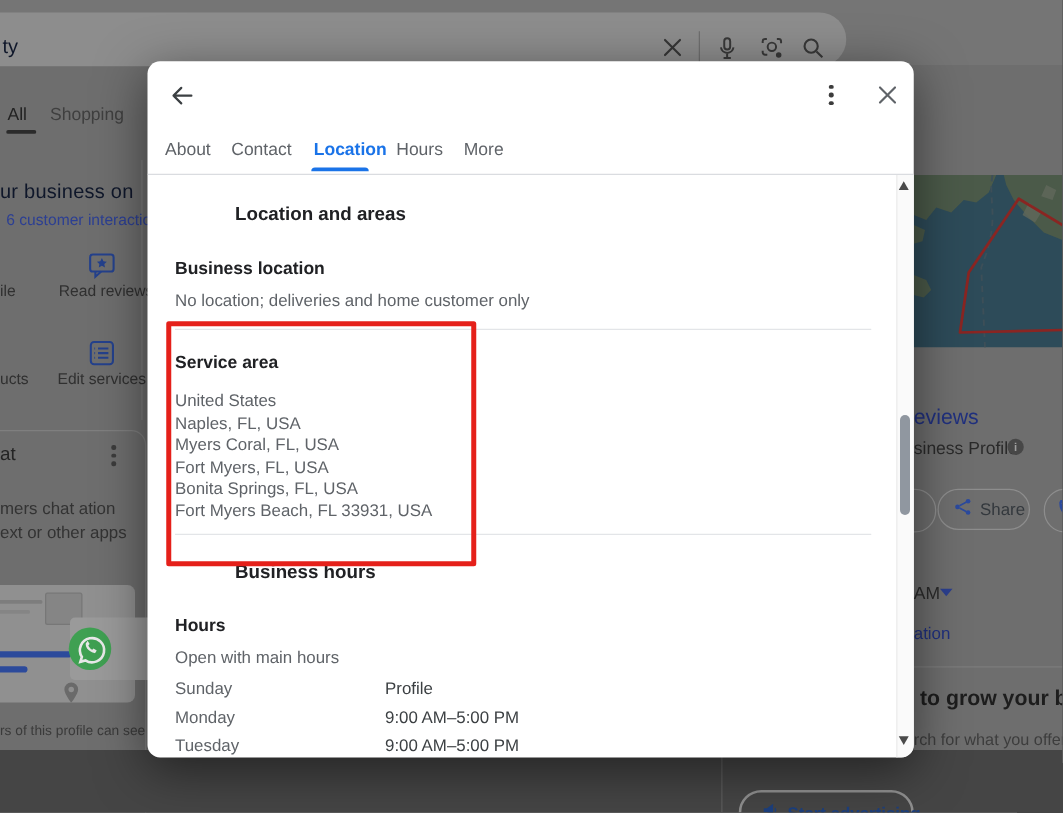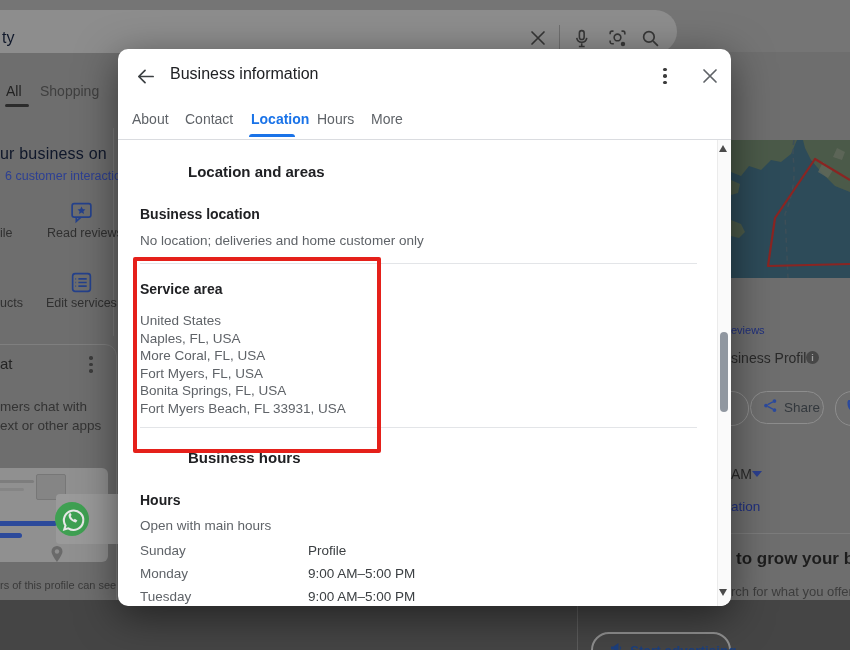--- a/index.html
+++ b/index.html
@@ -32,21 +32,21 @@
   .bg-footnote{left:0;top:579px;font-size:11px;color:#3a3a3a;white-space:nowrap;}
 
   .bottom-band{left:0;top:600px;width:850px;height:50px;background:#454545;}
   .band-divider{left:577px;top:600px;width:1px;height:50px;background:#5c5c5c;}
   .start-ad-pill{left:591px;top:632px;width:140px;height:36px;border:2px solid #8f8f8f;border-radius:19px;
                  display:flex;align-items:center;gap:7px;padding-left:16px;box-sizing:border-box;}
   .start-ad-label{font-size:13.5px;color:#1c3f7d;font-weight:bold;white-space:nowrap;}
 
   
   .bg-map{left:731px;top:140px;width:119px;height:138px;}
-  .rp-link{font-size:11px;color:#20307e;white-space:nowrap;}
+  .rp-link{font-size:17px;color:#20307e;white-space:nowrap;}
   .rp-dark{font-size:14px;color:#2a2a2a;white-space:nowrap;}
   .info-dot{left:806px;top:351px;width:13px;height:13px;border-radius:50%;background:#474747;color:#9f9f9f;
             font-size:9px;display:flex;align-items:center;justify-content:center;font-weight:bold;}
   .pill{border:1px solid #8d8d8d;border-radius:17px;background:transparent;}
   .share-pill{left:750px;top:391px;width:74px;height:33px;display:flex;align-items:center;gap:6px;
               padding-left:12px;box-sizing:border-box;}
   .share-label{font-size:13.5px;color:#33383d;}
   .tri-down{width:0;height:0;border-left:5px solid transparent;border-right:5px solid transparent;
             border-top:6px solid #2b3f8e;}
   .rp-divider{left:731px;top:533px;width:119px;height:1px;background:#7c7c7c;}
@@ -144,21 +144,21 @@
     <div class="abs bg-act-label" style="left:0;top:296px;">ucts</div>
     <div class="abs bg-act-label" style="left:46px;top:296px;">Edit services</div>
 
     <div class="abs bg-chatcard"></div>
     <div class="abs" style="left:0;top:355px;font-size:15px;color:#242424;">at</div>
     <div class="abs kebab" style="left:89px;top:356px;">
       <i></i>
         <i></i>
         <i></i>
     </div>
-    <div class="abs bg-chat-line" style="left:0;top:399px;">mers chat with</div>
+    <div class="abs bg-chat-line" style="left:0;top:399px;">mers chat ation</div>
     <div class="abs bg-chat-line" style="left:0;top:418px;">ext or other apps</div>
 
     <div class="abs illu-card"></div>
     <div class="abs illu-line" style="left:-6px;top:480px;width:40px;"></div>
     <div class="abs illu-line" style="left:-6px;top:488px;width:30px;background:#858585;"></div>
     <div class="abs illu-store"></div>
     <div class="abs illu-strip"></div>
     <div class="abs blue-bar" style="left:-10px;top:521px;width:67px;"></div>
     <div class="abs blue-bar" style="left:-10px;top:533px;width:32px;"></div>
     <div class="abs" style="left:54px;top:501px;">
@@ -231,21 +231,20 @@
     </div>
   </div>
 
   <div class="abs modal">
 
     <div class="abs iconbtn" style="left:13px;top:13px;width:28px;height:28px;">
       <svg width="21" height="21" viewBox="0 0 22 22" fill="none" stroke="#3c4043" stroke-width="1.8" stroke-linecap="round" stroke-linejoin="round">
         <path d="M19 11H4M10.5 4.5 4 11l6.5 6.5"></path>
       </svg>
     </div>
-    <div class="abs m-title">Business information</div>
     <div class="abs kebab iconbtn" style="left:542px;top:17px;width:10px;height:20px;">
         <i></i>
         <i></i>
         <i></i>
       </div>
     <div class="abs iconbtn" style="left:580px;top:15px;width:24px;height:24px;">
       <svg width="16" height="16" viewBox="0 0 16 16">
           <path d="M2 2 14 14 M14 2 2 14" stroke="#5f6368" stroke-width="1.7" stroke-linecap="round"></path>
         </svg>
     </div>
@@ -260,21 +259,21 @@
 
     <div class="abs sec-heading" style="left:22px;top:114px;">Location and areas</div>
 
     <div class="abs item-label" style="left:22px;top:157px;">Business location</div>
     <div class="abs item-value" style="left:22px;top:184px;">No location; deliveries and home customer only</div>
     <div class="abs m-divider" style="top:214px;"></div>
 
     <div class="abs item-label" style="left:22px;top:232px;">Service area</div>
     <div class="abs sa-line" style="left:22px;top:263px;">United States</div>
     <div class="abs sa-line" style="left:22px;top:280.5px;">Naples, FL, USA</div>
-    <div class="abs sa-line" style="left:22px;top:298px;">More Coral, FL, USA</div>
+    <div class="abs sa-line" style="left:22px;top:298px;">Myers Coral, FL, USA</div>
     <div class="abs sa-line" style="left:22px;top:315.5px;">Fort Myers, FL, USA</div>
     <div class="abs sa-line" style="left:22px;top:333px;">Bonita Springs, FL, USA</div>
     <div class="abs sa-line" style="left:22px;top:350.5px;">Fort Myers Beach, FL 33931, USA</div>
     <div class="abs m-divider" style="top:378px;"></div>
 
     <div class="abs sec-heading" style="left:22px;top:400px;">Business hours</div>
     <div class="abs item-label" style="left:22px;top:443px;">Hours</div>
     <div class="abs item-value" style="left:22px;top:469px;">Open with main hours</div>
 
     <div class="abs hours-day" style="top:494px;">Sunday</div>

